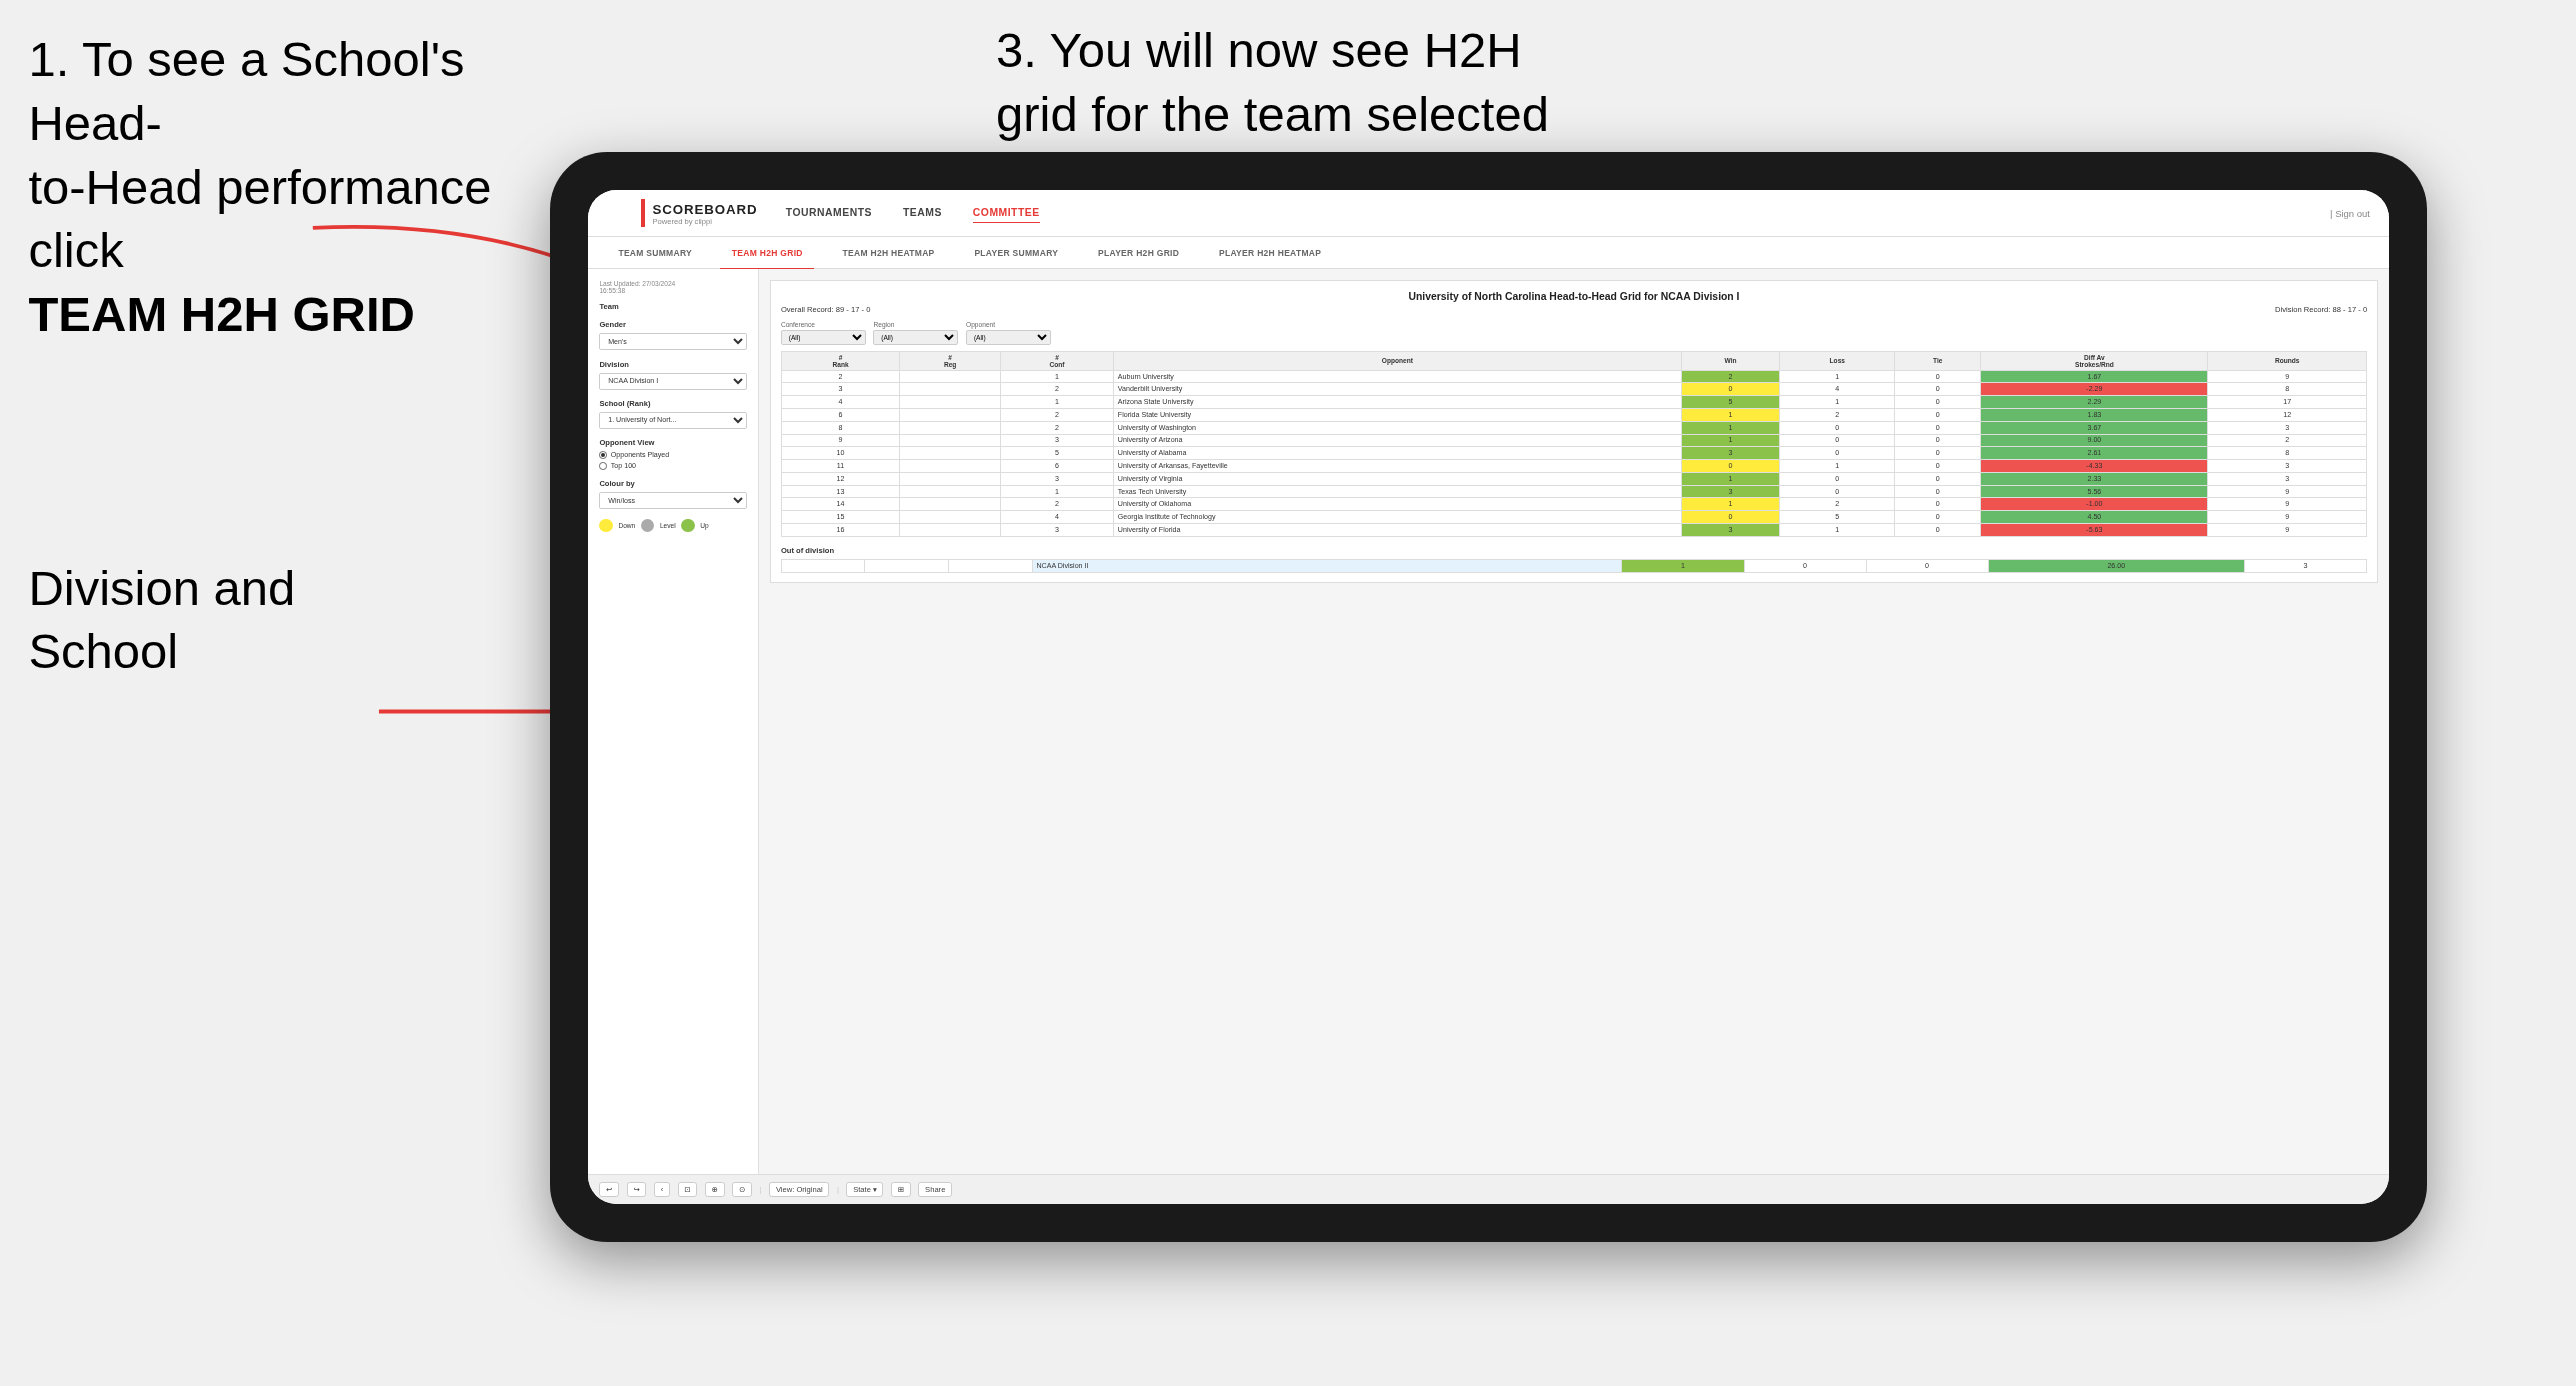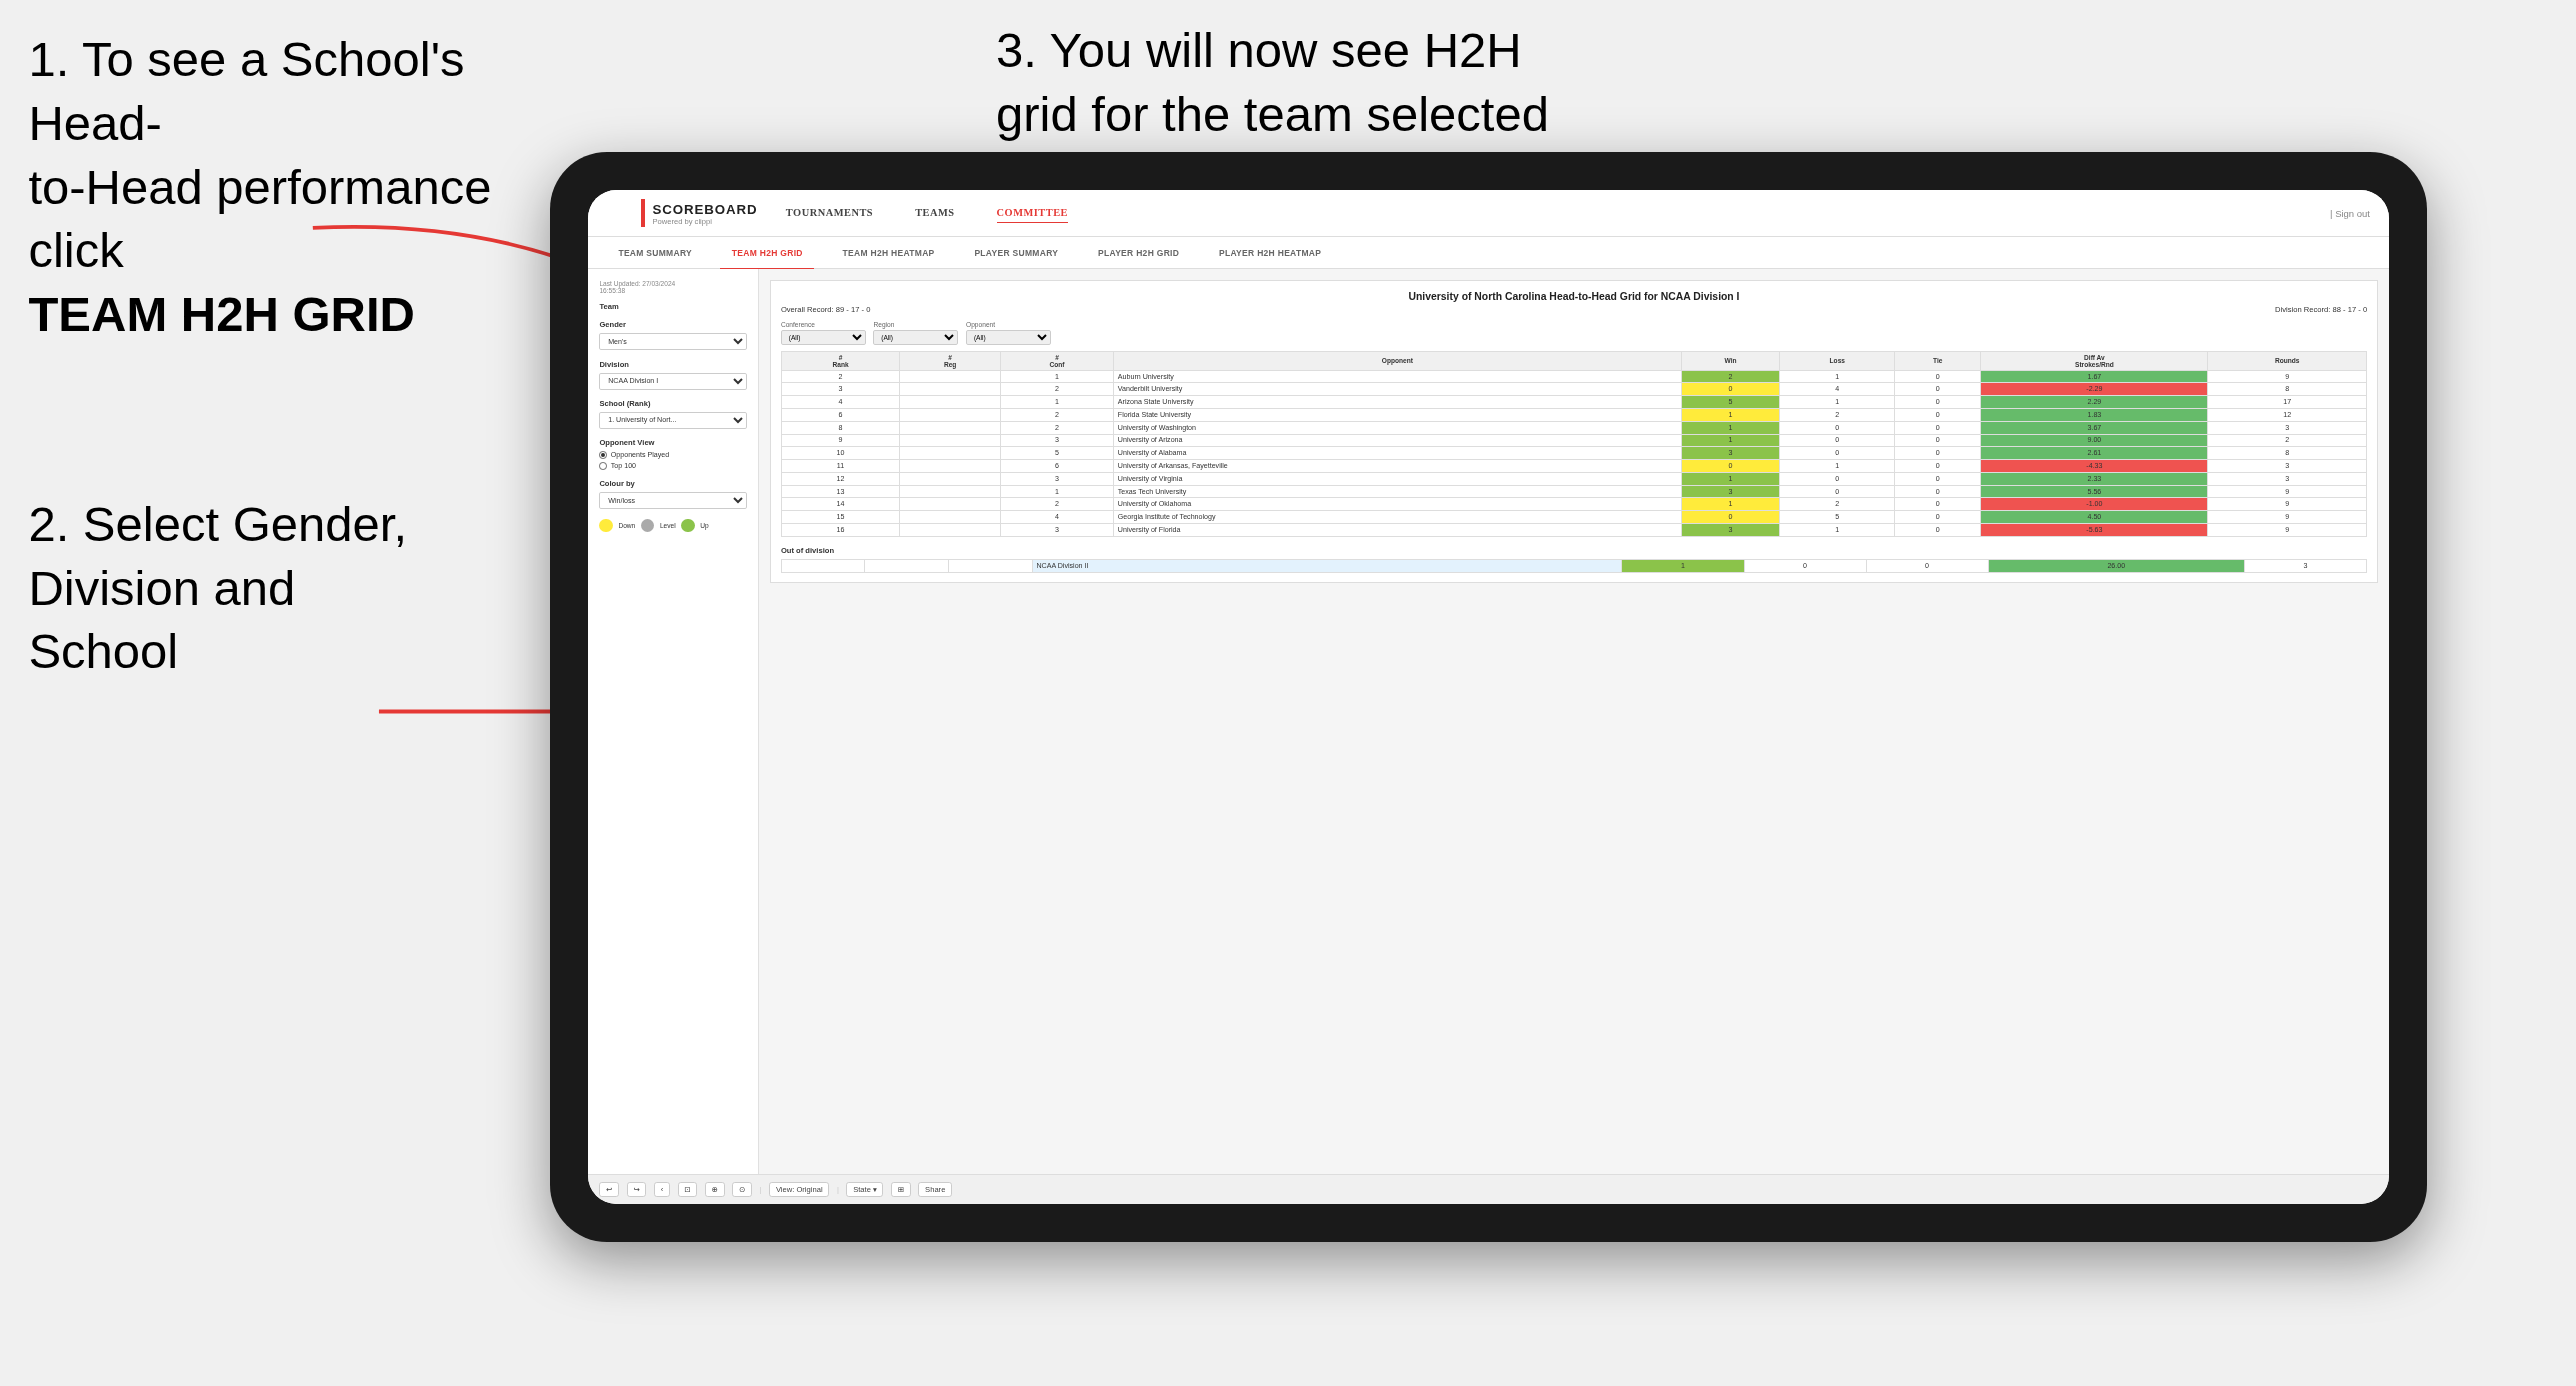--- a/index.html
+++ b/index.html
@@ -90,23 +90,22 @@
       display: block;
     }
     .logo-bar {
       width: 3.8px;
       height: 28.4px;
       background: #e53935;
       margin-right: 7.6px;
     }
     .nav-items {
       display: flex;
-      gap: 42px;
+      gap: 31px;
       flex: 1;
-      font-family: Liberation Serif, serif;
     }
     .nav-item {
       font-size: 10.4px;
       font-weight: 600;
       color: #444;
       letter-spacing: 0.5px;
       cursor: pointer;
       padding: 3.8px 0;
     }
     .nav-item.active {
@@ -388,21 +387,21 @@
 <svg class="arrow" style="position:absolute;top:664px;left:360px;width:474px;height:95px;" viewBox="0 0 500 100" width="474" height="95">
   <defs>
     <marker id="arrowhead2" markerWidth="10" markerHeight="7" refX="10" refY="3.5" orient="auto">
       <polygon points="0 0, 10 3.5, 0 7" fill="#e53935"></polygon>
     </marker>
   </defs>
   <path d="M 20 50 Q 250 50 450 50" stroke="#e53935" stroke-width="4" fill="none" marker-end="url(#arrowhead2)"></path>
 </svg>
 
 <div class="instruction-2">
-  <span>2. Select Gender,</span><br>
+  <br>
   <span>Division and</span><br>
   <span>School</span>
 </div>
 
 <div class="tablet">
   <div class="tablet-screen">
 
     <div class="app-nav">
       <div class="logo">
         <div class="logo-bar"></div>

